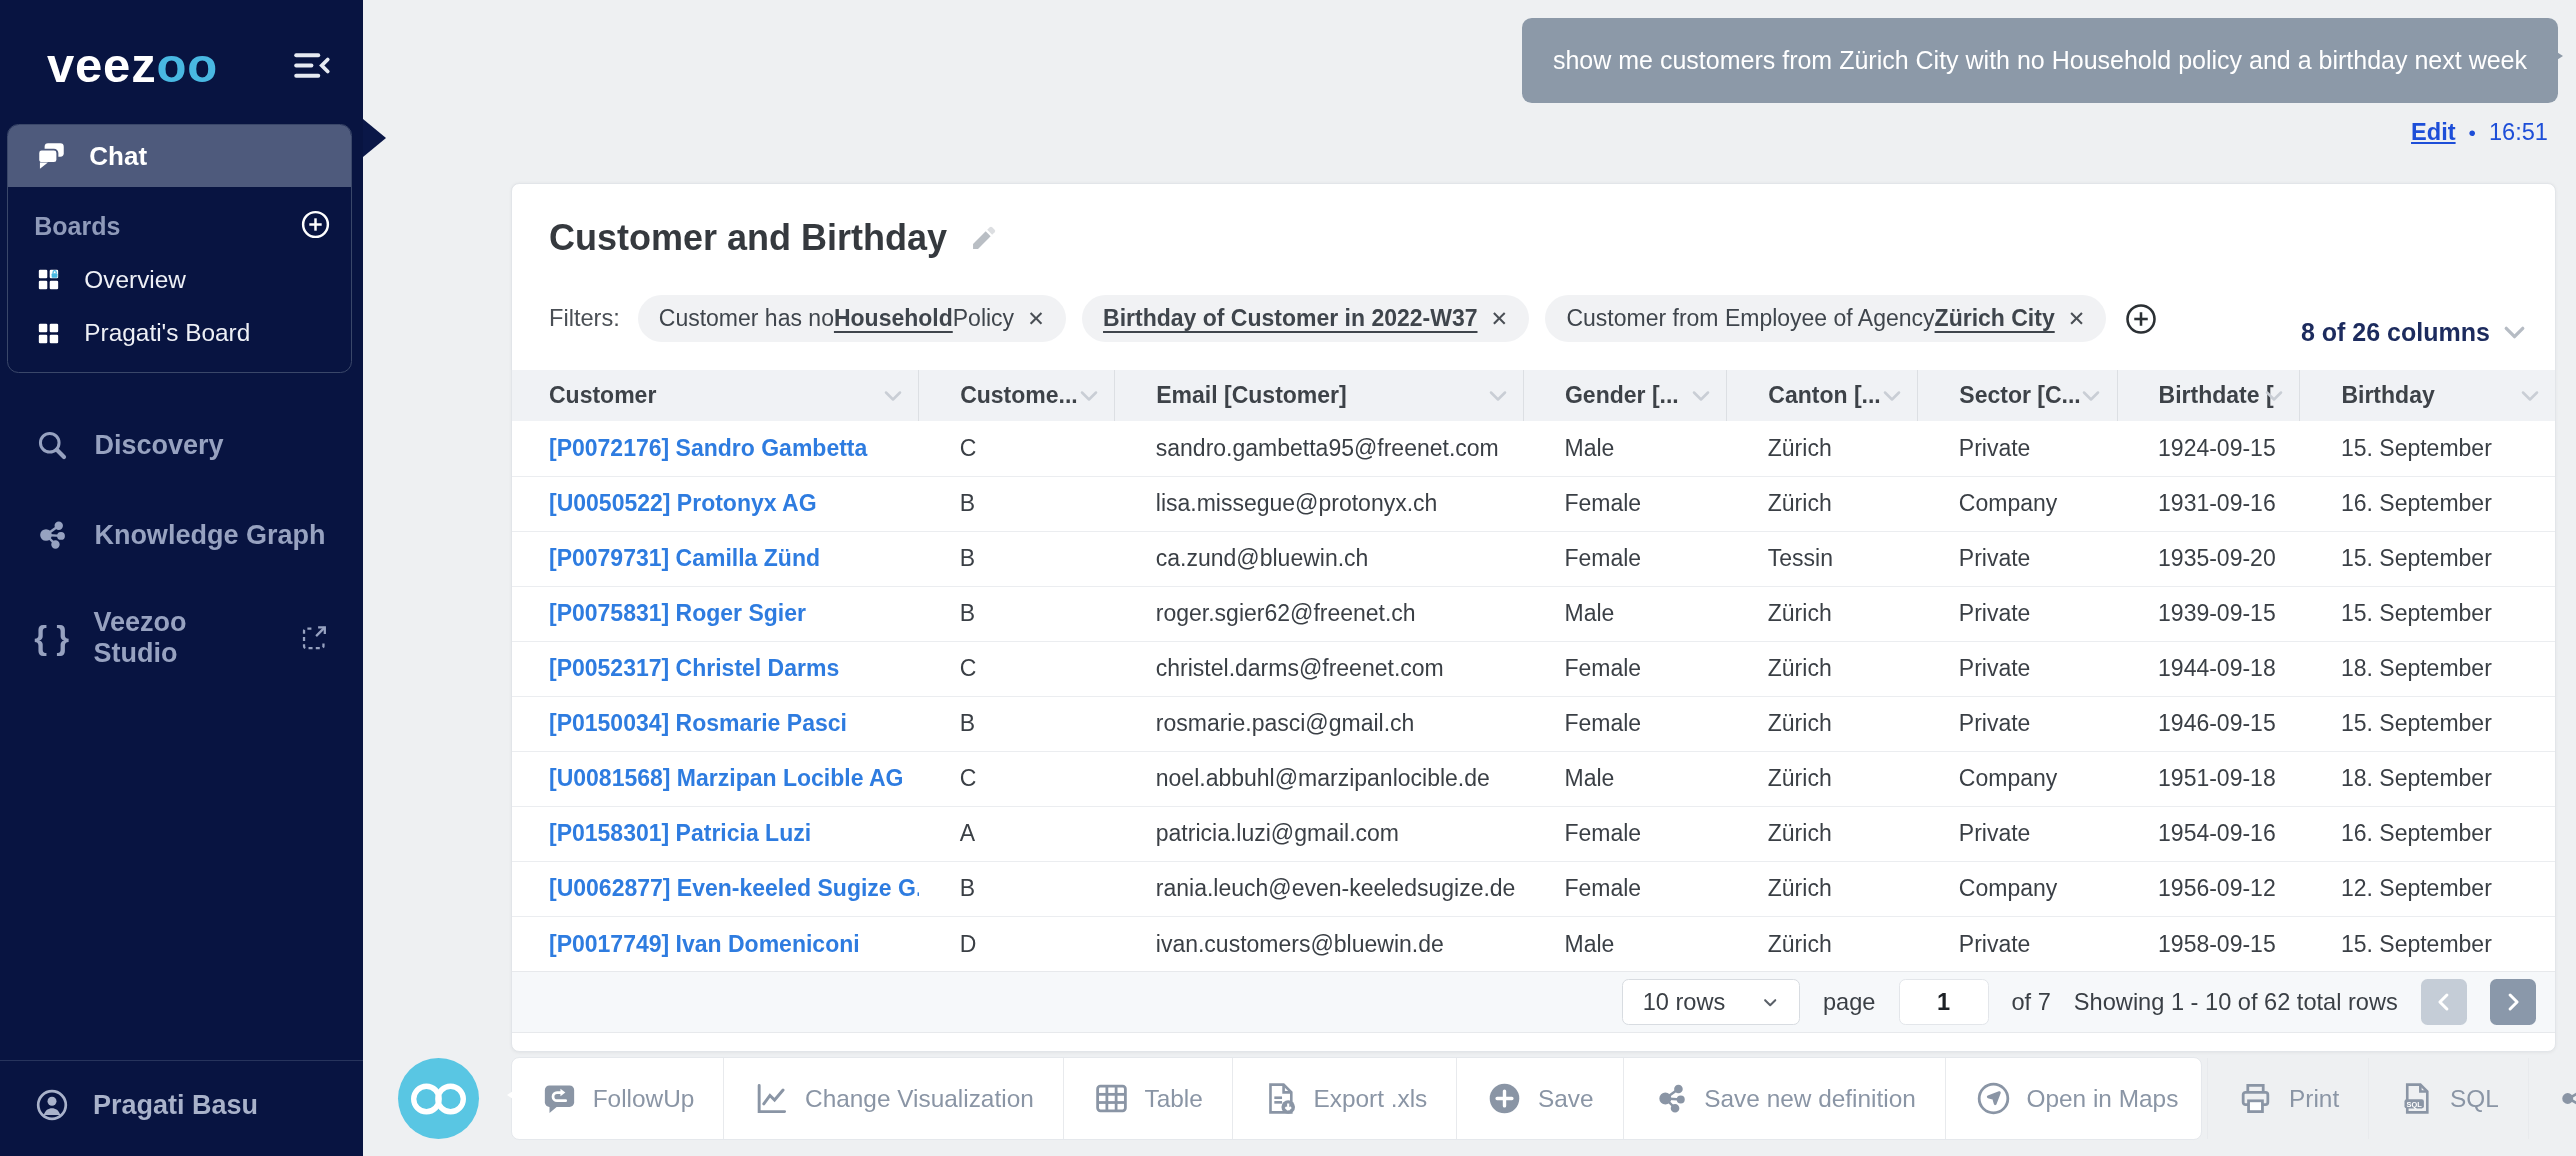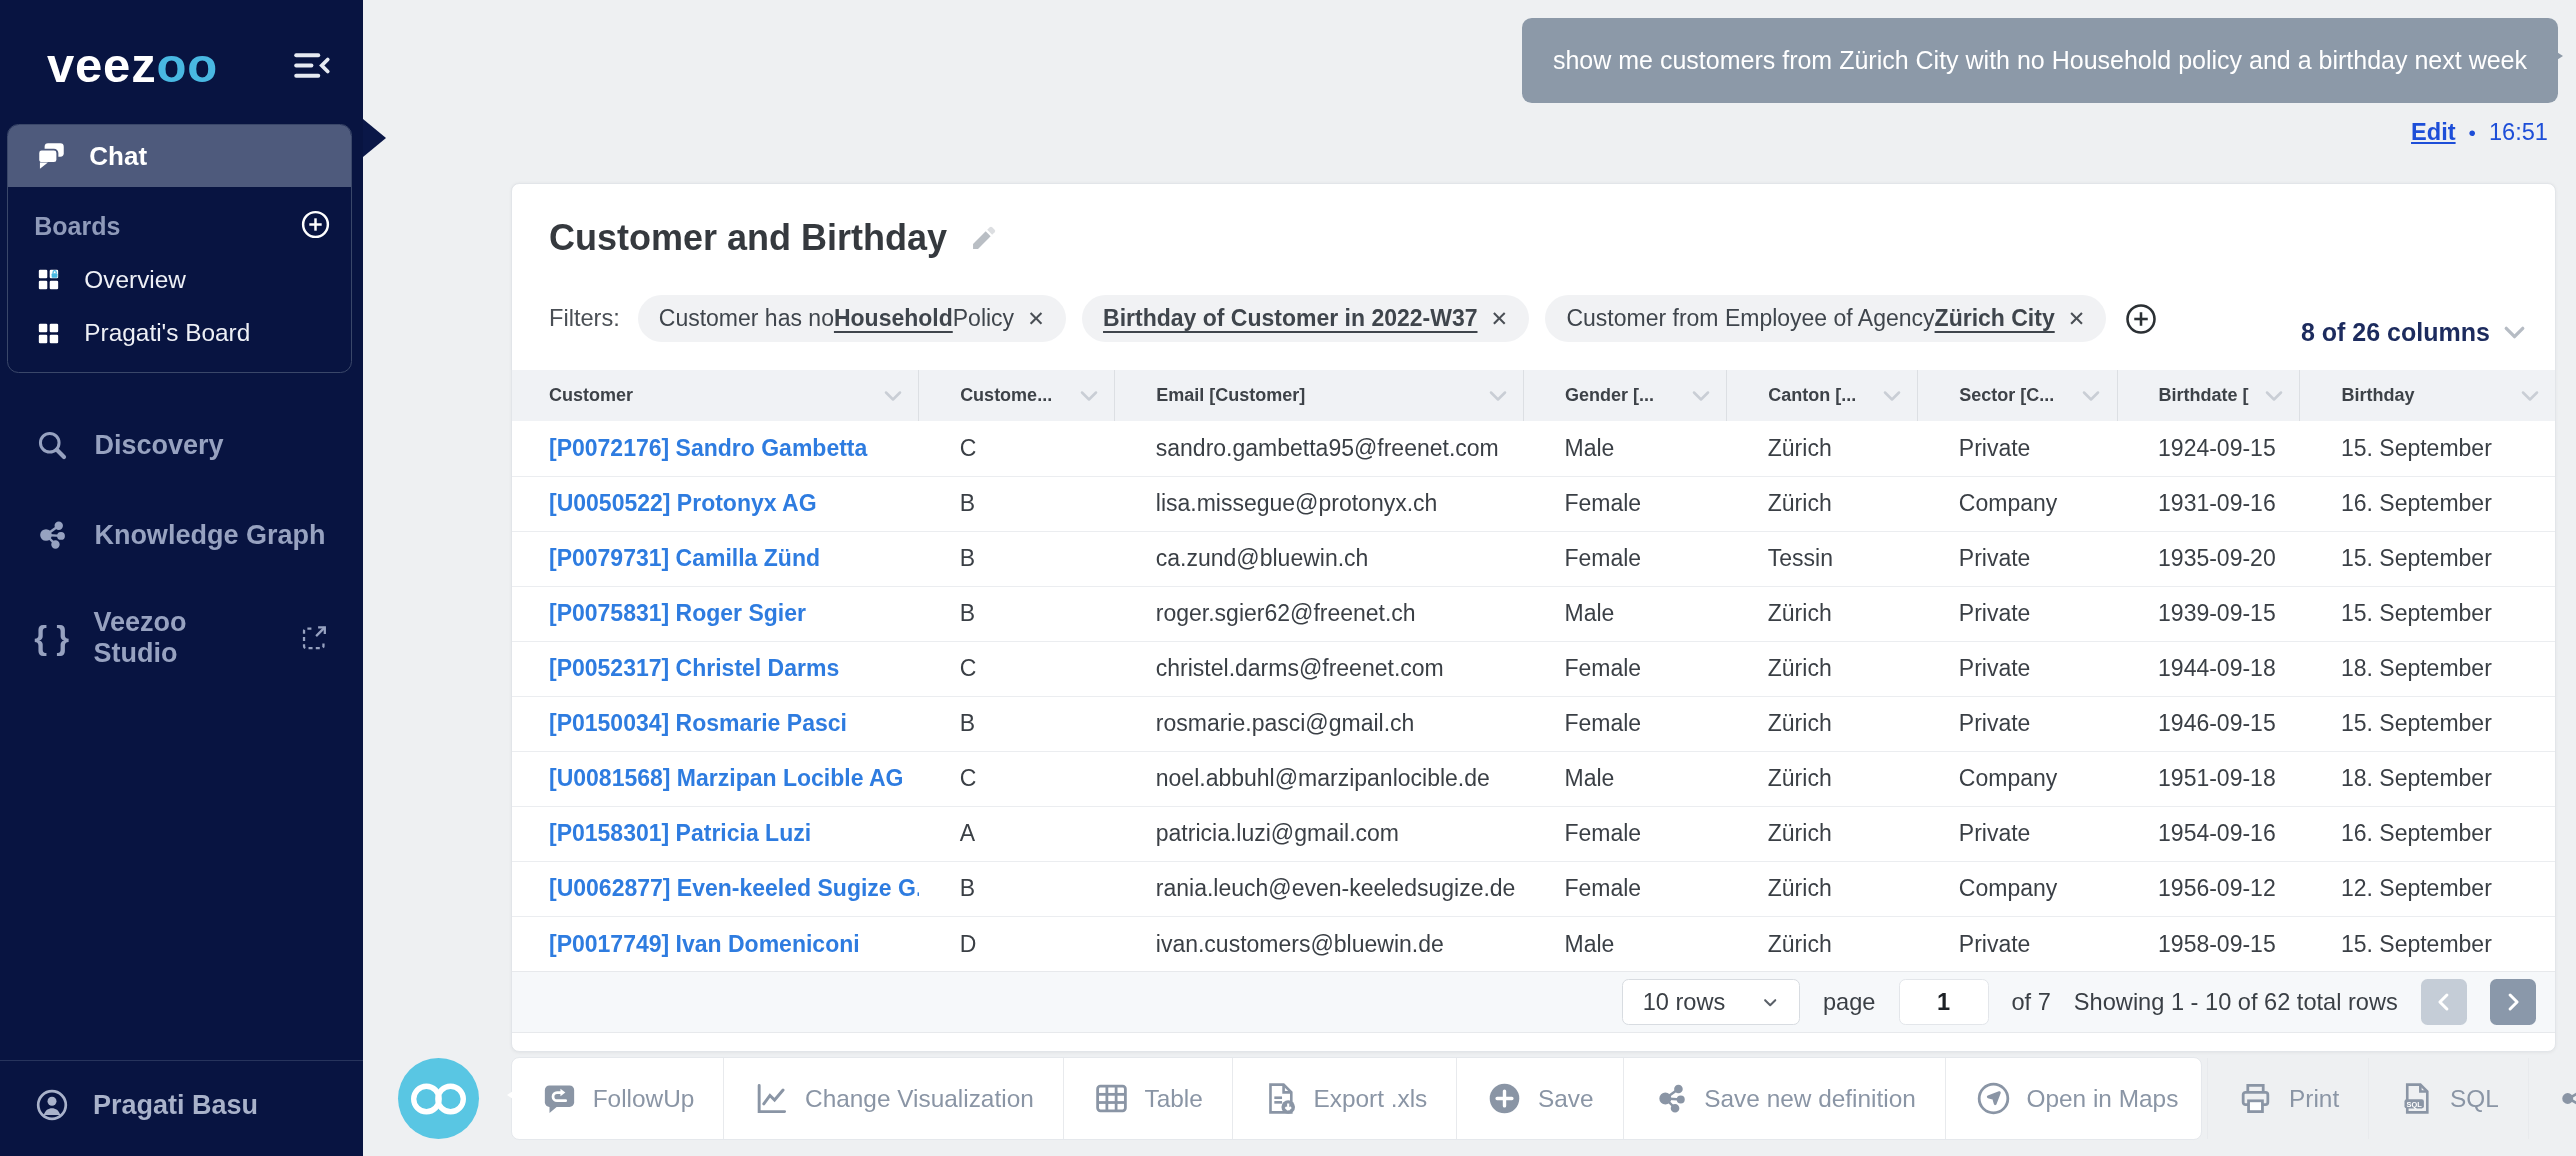--- a/index.html
+++ b/index.html
@@ -73,21 +73,21 @@
   .add-filter { width:36px; height:36px; color:#2b3034; margin-left:16.3px; cursor:pointer; flex:none; }
   .cols-info { margin-left:auto; align-self:flex-end; display:flex; align-items:center; gap:8.1px;
     margin-top:28px; color:#1c2b5e; font-size:25px; font-weight:700; cursor:pointer; }
   .cols-info .chev { width:33px; height:33px; color:#b6bcc4; }
 
   table.result { width:100%; border-collapse:collapse; table-layout:fixed; margin-top:21px; }
   table.result col.c1{width:19.9%} table.result col.c2{width:9.6%}
   table.result col.c3{width:20%}  table.result col.c4{width:9.95%}
   table.result col.c5{width:9.35%} table.result col.c6{width:9.75%}
   table.result col.c7{width:8.95%} table.result col.c8{width:12.5%}
-  table.result th { background:#f0f2f5; height:51px; text-align:left; font-size:18px; font-weight:700;
+  table.result th { background:#f0f2f5; height:51px; text-align:left; font-size:23px; font-weight:700;
     color:#3d4248; padding-left:41px; position:relative; cursor:pointer; white-space:nowrap;
     overflow:hidden; }
   table.result th:first-child { padding-left:37px; }
   table.result th + th { border-left:0.8px solid #dcdfe3; }
   .th-chevron { position:absolute; right:11.4px; top:50%; transform:translateY(-50%);
     width:28px; height:28px; color:#c9ced5; }
   table.result td { height:55px; border-top:0.8px solid #ebedf0; font-size:23px; color:#3a3f45;
     padding-left:41px; white-space:nowrap; overflow:hidden; }
   table.result td:first-child { padding-left:37px; }
   table.result tr:first-child td { border-top:none; }

